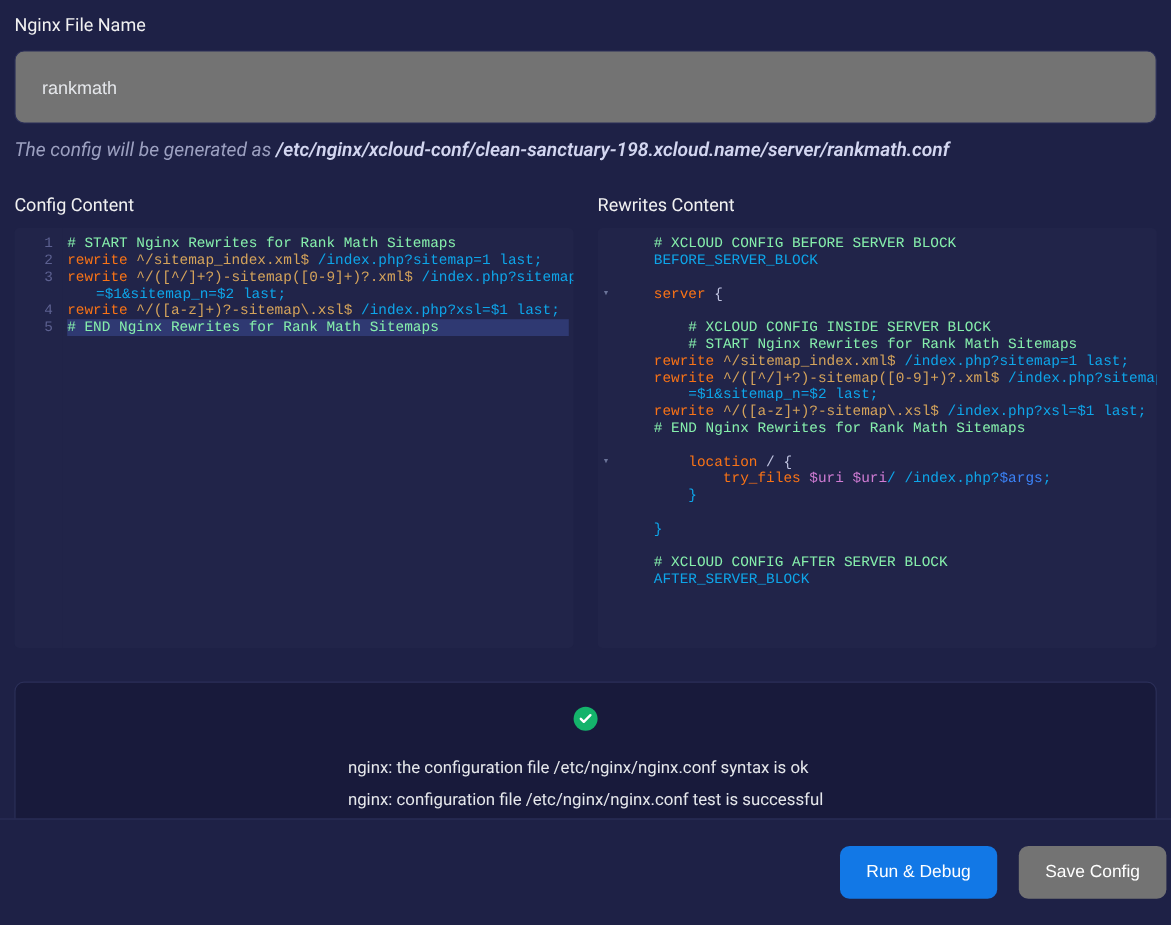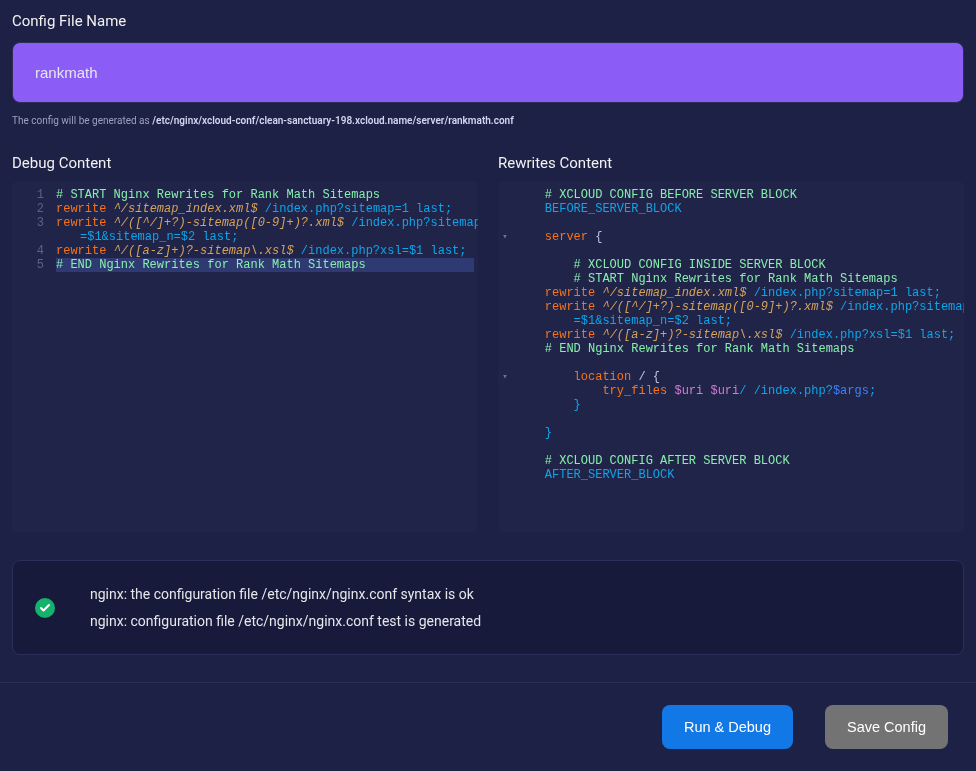--- a/index.html
+++ b/index.html
@@ -11,38 +11,39 @@
     height: 771px;
     overflow: hidden;
   }
   .container { padding: 12px; }
   .label {
     font-size: 15px;
     color: #f1f1f1;
     margin-bottom: 12px;
   }
   .input-wrap {
-    background: #8b5cf6;
+    background: #737373;
     border-radius: 8px;
     padding: 20px 22px;
     margin-bottom: 12px;
     border: 1px solid #2b2f58;
   }
   .input {
     background: transparent;
     border: none;
     outline: none;
     color: #e5e7eb;
     font-size: 15px;
     width: 100%;
   }
   .hint {
-    font-size: 10px;
+    font-size: 16px;
     color: #9ca0c0;
     margin-bottom: 28px;
+    font-style: italic;
   }
   .hint strong {
     color: #d3d6f0;
     font-weight: 600;
   }
   .two-col {
     display: flex;
     gap: 20px;
   }
   .col {
@@ -79,94 +80,95 @@
     color: #ccc;
     white-space: pre;
     overflow: hidden;
     flex: 1;
   }
   .code .row { height: 14px; display: block; }
   .code .row.sel { background: #2f3972; }
   .code .row.wrap { padding-left: 24px; }
   .tk-comment { color: #86efac; }
   .tk-kw { color: #f97316; text-align: right; }
-  .tk-regex { color: #d4a35b; font-style: italic; }
+  .tk-regex { color: #d4a35b; }
   .tk-regex2 { color: #3b82f6; }
   .tk-var { color: #d07cd4; }
   .tk-path { color: #0ea5e9; }
   .tk-sym { color: #bfc3e0; }
   .fold-col {
     width: 14px;
     padding: 6px 0;
     color: #6b7499;
     font-size: 9px;
     text-align: center;
     user-select: none;
   }
   .fold-col .ln { height: 14px; }
   .status-box {
     margin-top: 28px;
     background: #181a3b;
     border-radius: 8px;
     padding: 20px 22px;
     display: flex;
     align-items: center;
-    gap: 35px;
+    gap: 18px;
     border: 1px solid #2b2f58;
+    flex-direction: column;
   }
   .status-icon {
     width: 20px;
     height: 20px;
     border-radius: 50%;
     background: #14b36b;
     display: flex;
     align-items: center;
     justify-content: center;
     flex-shrink: 0;
   }
   .status-icon svg { width: 12px; height: 12px; }
   .status-text { font-size: 14px; color: #e5e7eb; line-height: 1.9; }
   .footer {
     position: absolute;
     left: 0;
     right: 0;
     bottom: 0;
     border-top: 1px solid #2b2f58;
-    padding: 22px 28px;
+    padding: 22px 4px;
     display: flex;
     justify-content: flex-end;
-    gap: 32px;
+    gap: 18px;
     background: #1e2146;
   }
   .btn {
     border: none;
     border-radius: 8px;
     padding: 14px 22px;
     font-size: 14.5px;
     color: #fff;
     cursor: pointer;
   }
   .btn-run { background: #1278e6; }
   .btn-save { background: #737373; }
 </style>
 </head>
 <body>
 
 <div class="container">
-  <div class="label">Config File Name</div>
+  <div class="label">Nginx File Name</div>
   <div class="input-wrap">
     <input class="input" value="rankmath" style="">
   </div>
   <div class="hint">
     <span>The config will be generated as </span><strong>/etc/nginx/xcloud-conf/clean-sanctuary-198.xcloud.name/server/rankmath.conf</strong>
   </div>
 
   <div class="two-col">
     <div class="col">
-      <div class="col-label">Debug Content</div>
+      <div class="col-label">Config Content</div>
       <div class="editor">
         <div class="gutter" id="cfg-gutter">
             <div class="ln">1</div>
             <div class="ln">2</div>
             <div class="ln">3</div>
             <div class="ln"></div>
             <div class="ln">4</div>
             <div class="ln">5</div>
           </div>
         <div class="code" id="cfg-code"><span class="row"><span class="tk-comment"># START Nginx Rewrites for Rank Math Sitemaps</span></span><span class="row"><span class="tk-kw">rewrite</span> <span class="tk-regex">^/sitemap_index.xml$</span><span class="tk-path"> /index.php?sitemap=1 last;</span></span><span class="row"><span class="tk-kw">rewrite</span> <span class="tk-regex">^/([^/]+?)-sitemap([0-9]+)?.xml$</span><span class="tk-path"> /index.php?sitemap</span></span><span class="row wrap"><span class="tk-path">=$1&amp;sitemap_n=$2 last;</span></span><span class="row"><span class="tk-kw">rewrite</span> <span class="tk-regex">^/([a-z]+)?-sitemap\.xsl$</span><span class="tk-path"> /index.php?xsl=$1 last;</span></span><span class="row sel"><span class="tk-comment"># END Nginx Rewrites for Rank Math Sitemaps</span></span></div>
@@ -204,21 +206,21 @@
   </div>
 
   <div class="status-box">
     <div class="status-icon">
       <svg viewBox="0 0 24 24" fill="none" stroke="#fff" stroke-width="4" stroke-linecap="round" stroke-linejoin="round">
           <polyline points="20 6 9 17 4 12"></polyline>
         </svg>
     </div>
     <div class="status-text">
       <div>nginx: the configuration file /etc/nginx/nginx.conf syntax is ok</div>
-      <div>nginx: configuration file /etc/nginx/nginx.conf test is generated</div>
+      <div>nginx: configuration file /etc/nginx/nginx.conf test is successful</div>
     </div>
   </div>
 </div>
 
 <div class="footer">
   <button class="btn btn-run">Run &amp; Debug</button>
   <button class="btn btn-save">Save Config</button>
 </div>
 
 </body></html>

